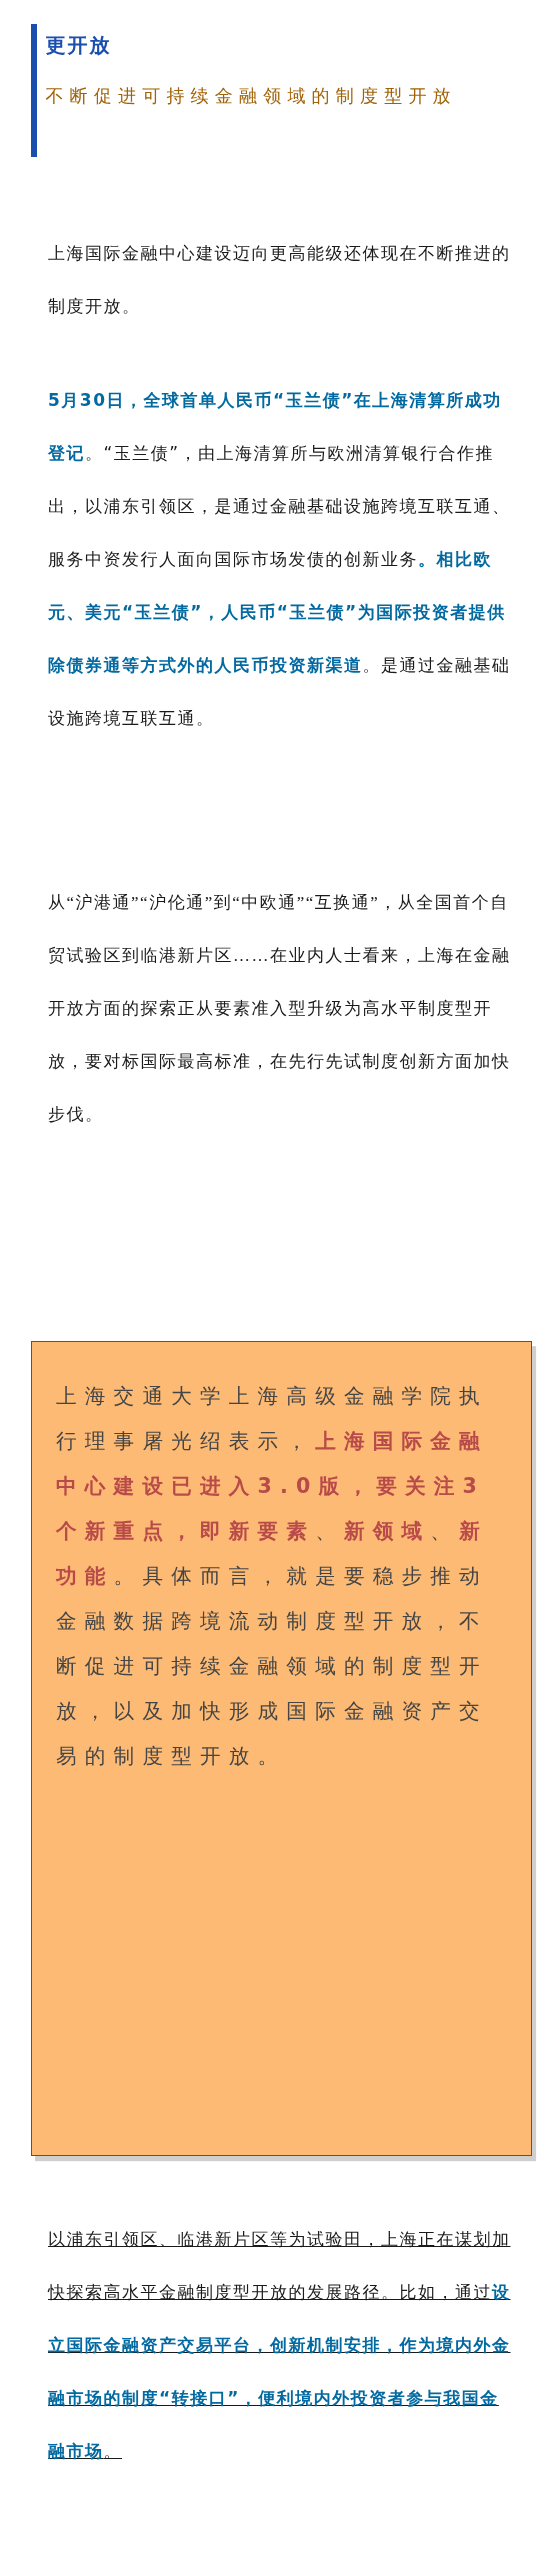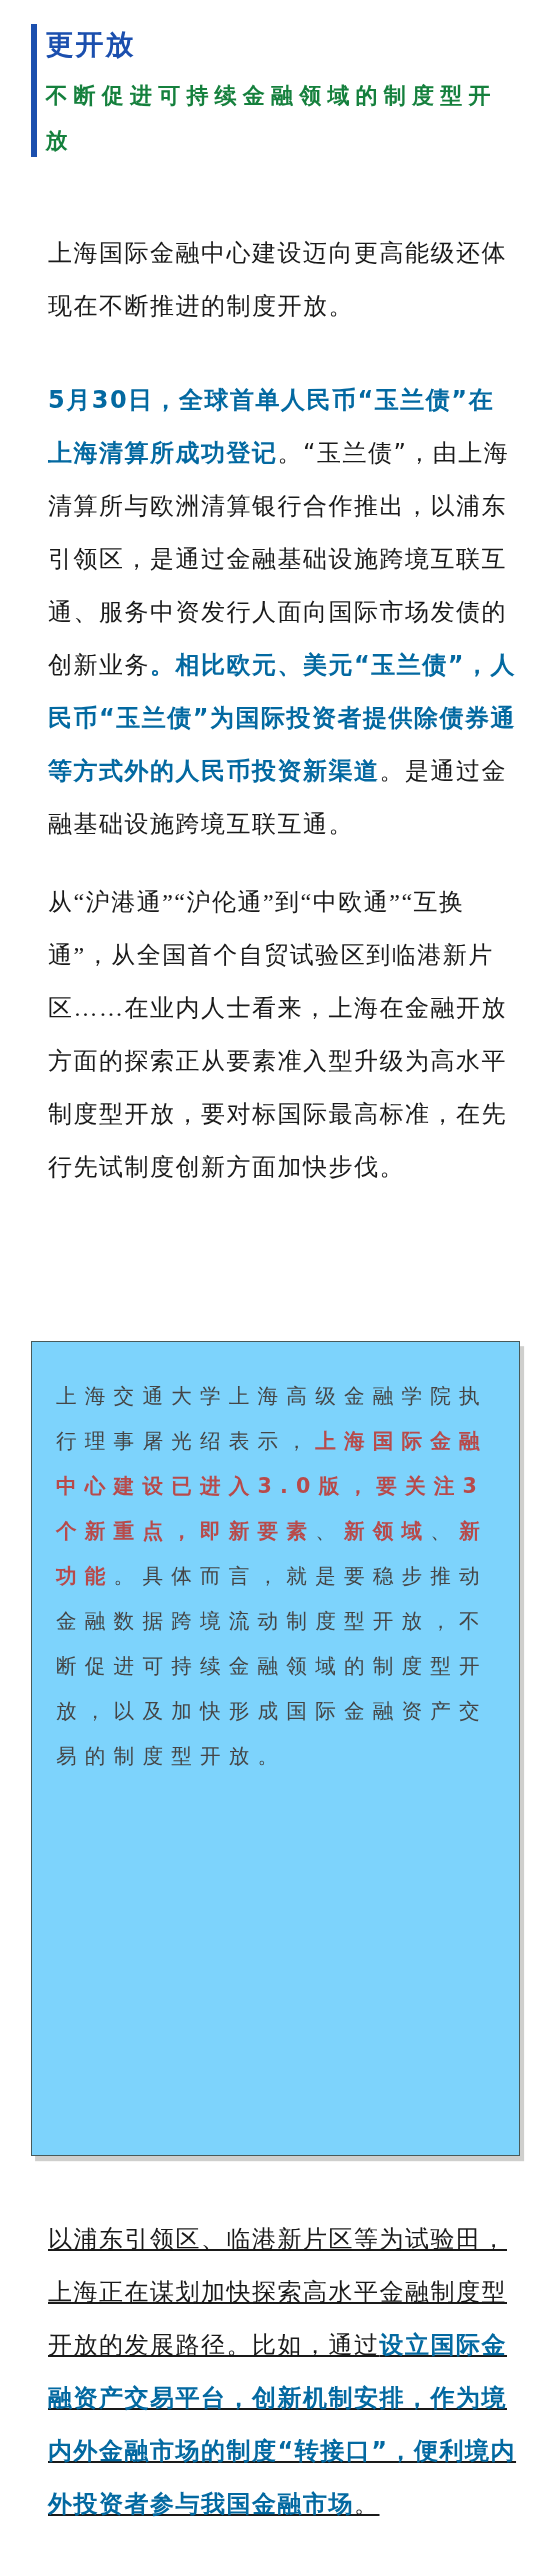--- a/index.html
+++ b/index.html
@@ -1,28 +1,28 @@
 <!DOCTYPE html>
 <html style="font-size:8.2px"><head>
 <meta charset="utf-8">
 <style>
   html, body { margin: 0; padding: 0; background: #ffffff; }
   body { width: 556px; height: 2962px; position: relative; overflow: hidden;
          font-family: "DejaVu Sans", "Liberation Sans", sans-serif; }
   .header { position: absolute; left: 31px; top: 24px; height: 133px; width: 495px; }
   .header-bar { position: absolute; left: 0; top: 0; width: 6.2px; height: 133px; background: #1b4fae; }
-  .header-title { position: absolute; left: 14.4px; top: 5.2px; font-size: 28px; font-weight: bold;
+  .header-title { position: absolute; left: 14.4px; top: 5.2px; font-size: 20px; font-weight: bold;
                   color: #1b4fae; line-height: 32px; letter-spacing: 2.1px; white-space: nowrap; }
-  .header-sub { position: absolute; left: 14.4px; top: 49px; width: 464px; font-size: 22px; font-weight: bold;
-                color: #15803d; line-height: 45px; letter-spacing: 6.2px; }
-  .para { position: absolute; left: 48px; width: 469px; font-size: 24px; line-height: 53px;
+  .header-sub { position: absolute; left: 14.4px; top: 49px; width: 464px; font-size: 18px; font-weight: normal;
+                color: #a16207; line-height: 45px; letter-spacing: 6.2px; }
+  .para { position: absolute; left: 48px; width: 469px; font-size: 17px; line-height: 53px;
           color: #1a1a1a; letter-spacing: 1.5px; margin: 0; }
   .hl { color: #0369a1; font-weight: bold; }
   .quote-box { position: absolute; left: 31px; top: 1341px; width: 487px; height: 813px;
-               border: 1.5px solid #485a5a; background: #7dd3fc; box-shadow: 4.1px 5.2px 0 #cfcfcd; }
+               border: 1.5px solid #485a5a; background: #fdba74; box-shadow: 4.1px 5.2px 0 #cfcfcd; padding-left: 12px; }
   .box-para { position: absolute; left: 24px; width: 443px; font-size: 20.6px; line-height: 45px;
               color: #454545; letter-spacing: 8.2px; margin: 0; }
   .box-para .hl { color: #b84a4a; }
 </style>
 </head>
 <body>
 
 <div class="header">
   <div class="header-bar"></div>
   <div class="header-title">更开放</div>

